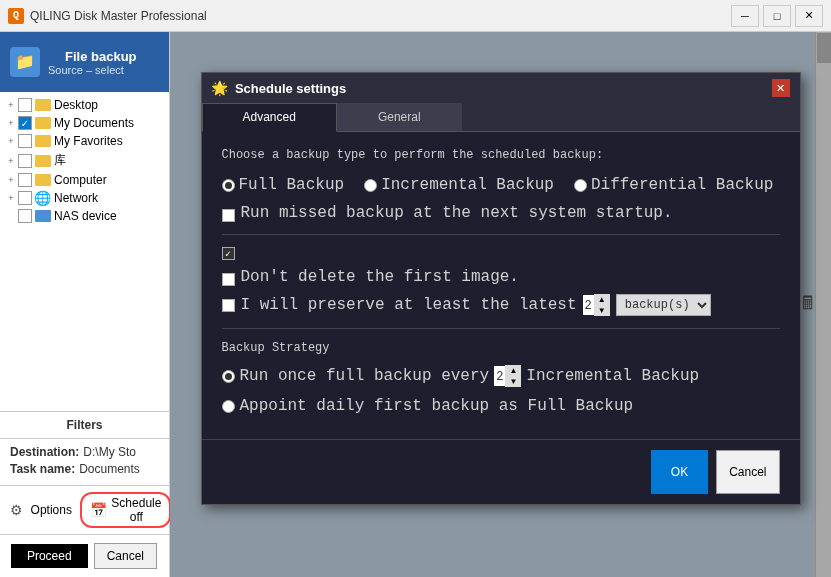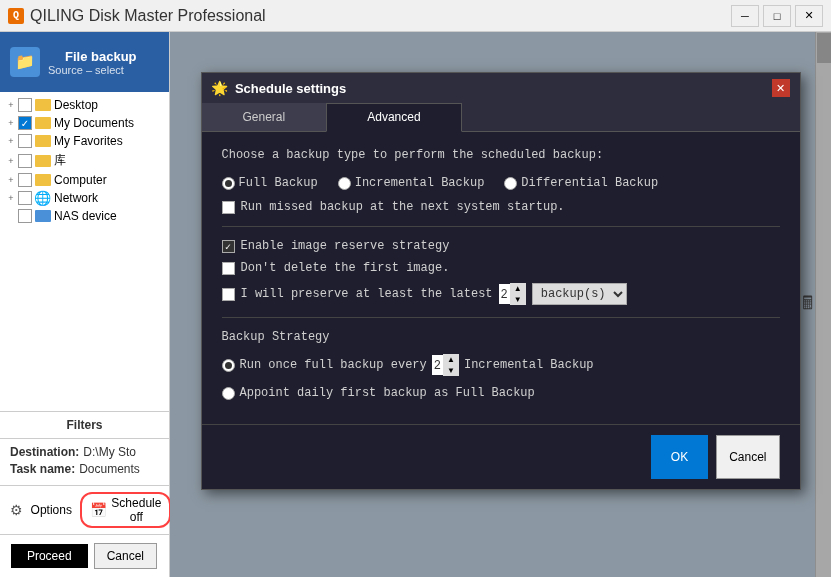--- a/index.html
+++ b/index.html
@@ -26,21 +26,21 @@
       width: 16px;
       height: 16px;
       background: #e86c00;
       border-radius: 2px;
       margin-right: 6px;
       display: flex; align-items: center; justify-content: center;
       font-size: 10px; color: white; font-weight: bold;
     }
     .title-bar-text {
       font-family: Arial, sans-serif;
-      font-size: 16px;
+      font-size: 12px;
       color: #333;
       flex: 1;
     }
     .title-bar-controls {
       display: flex;
       gap: 4px;
     }
     .title-bar-btn {
       width: 28px;
       height: 22px;
@@ -373,21 +373,21 @@
       background: white;
       display: flex; align-items: center; justify-content: center;
     }
     .radio-circle.selected::after {
       content: '';
       width: 7px;
       height: 7px;
       border-radius: 50%;
       background: #333;
     }
-    .radio-label { color: #d0d0d0; font-size: 12px; }
+    .radio-label { color: #d0d0d0; font-size: 16px; }
 
     
     .check-item {
       display: flex;
       align-items: flex-end;
       gap: 6px;
       margin-bottom: 8px;
       cursor: pointer;
     }
     .check-box {
@@ -622,25 +622,25 @@
     <div class="modal-overlay">
       <div class="modal">
 
         <div class="modal-titlebar">
           <span class="modal-title-icon">🌟</span>
           <span class="modal-title-text">Schedule settings</span>
           <button class="modal-close-btn">✕</button>
         </div>
 
         <div class="modal-tabs">
+          <div class="modal-tab active">
+            <span>Advanced</span>
+          </div>
           <div class="modal-tab">
             <span>General</span>
-          </div>
-          <div class="modal-tab active">
-            <span>Advanced</span>
           </div>
         </div>
 
         <div class="modal-content">
 
           <div class="modal-intro">Choose a backup type to perform the scheduled backup:</div>
 
           <div class="radio-group">
             <div class="radio-item">
               <div class="radio-circle selected"></div>
@@ -658,21 +658,20 @@
 
           <div class="check-item">
             <div class="check-box"></div>
             <span class="radio-label">Run missed backup at the next system startup.</span>
           </div>
 
           <hr class="divider-line">
 
           <div class="check-item">
             <div class="check-box checked">✓</div>
-            <span class="radio-label">Enable image reserve strategy</span>
           </div>
 
           <div class="check-item">
             <div class="check-box"></div>
             <span class="radio-label">Don't delete the first image.</span>
           </div>
 
           <div class="check-item flex-row" style="gap:6px;">
             <div class="check-box"></div>
             <span class="radio-label">I will preserve at least the latest</span>

